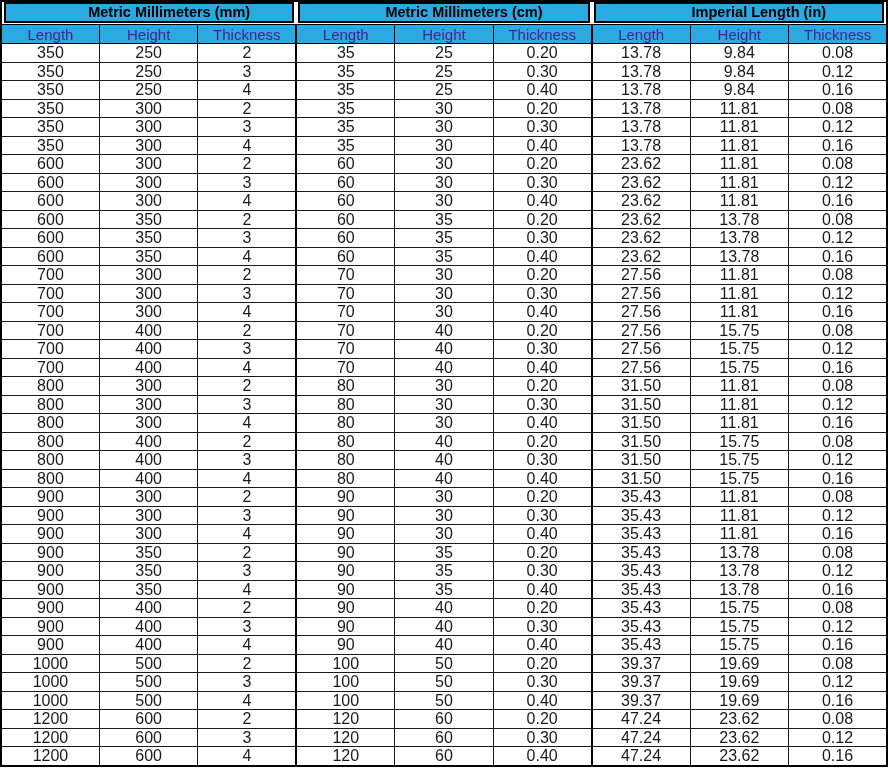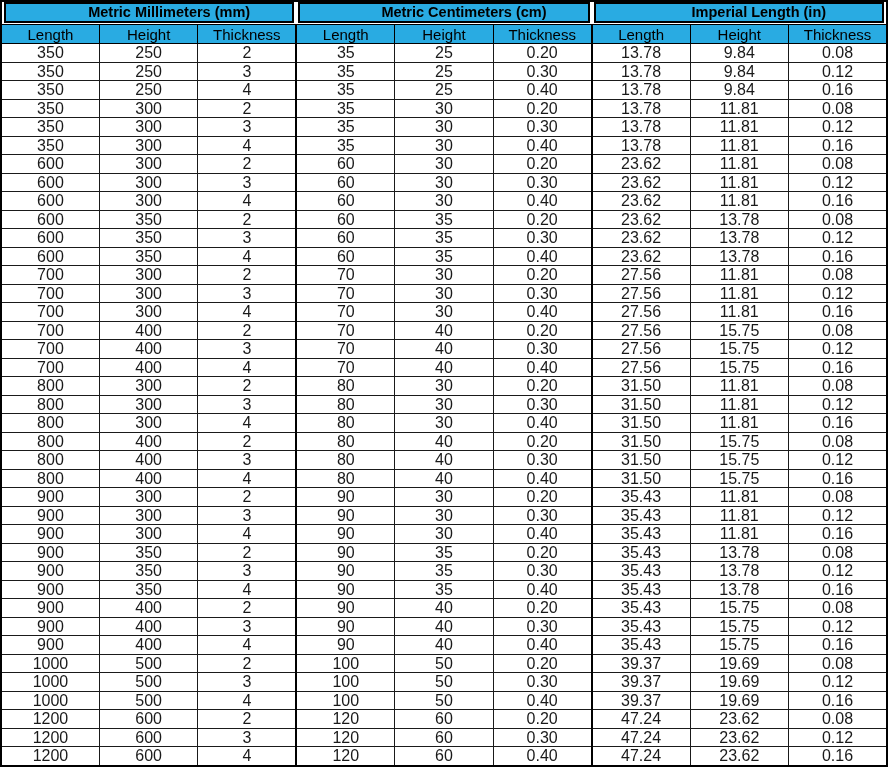--- a/index.html
+++ b/index.html
@@ -34,21 +34,21 @@
     text-align: center;
     padding-left: 40px;
   }
   
   tr.subheader-row th {
     background: #29ABE2;
     border: 1px solid #000000;
     height: 18px;
     font-size: 15px;
     font-weight: normal;
-    color: #000000;
+    color: #4c1d95;
     text-align: center;
     padding: 0;
   }
   
   tbody td {
     border: 1px solid #1a1a1a;
     height: 17.5px;
     font-size: 16px;
     color: #1a1a1a;
     text-align: center;
@@ -76,21 +76,21 @@
       <col style="width:11.111%">
         <col style="width:11.111%">
         <col style="width:11.112%">
     </colgroup>
     <thead>
       <tr class="title-row">
         <th colspan="3">
           <div class="group-title">Metric Millimeters (mm)</div>
         </th>
         <th colspan="3">
-          <div class="group-title">Metric Centimeters (cm)</div>
+          <div class="group-title">Metric Millimeters (cm)</div>
         </th>
         <th colspan="3">
           <div class="group-title">Imperial Length (in)</div>
         </th>
       </tr>
       <tr class="subheader-row">
         <th>Length</th>
         <th>Height</th>
         <th>Thickness</th>
         <th class="gsep">Length</th>

